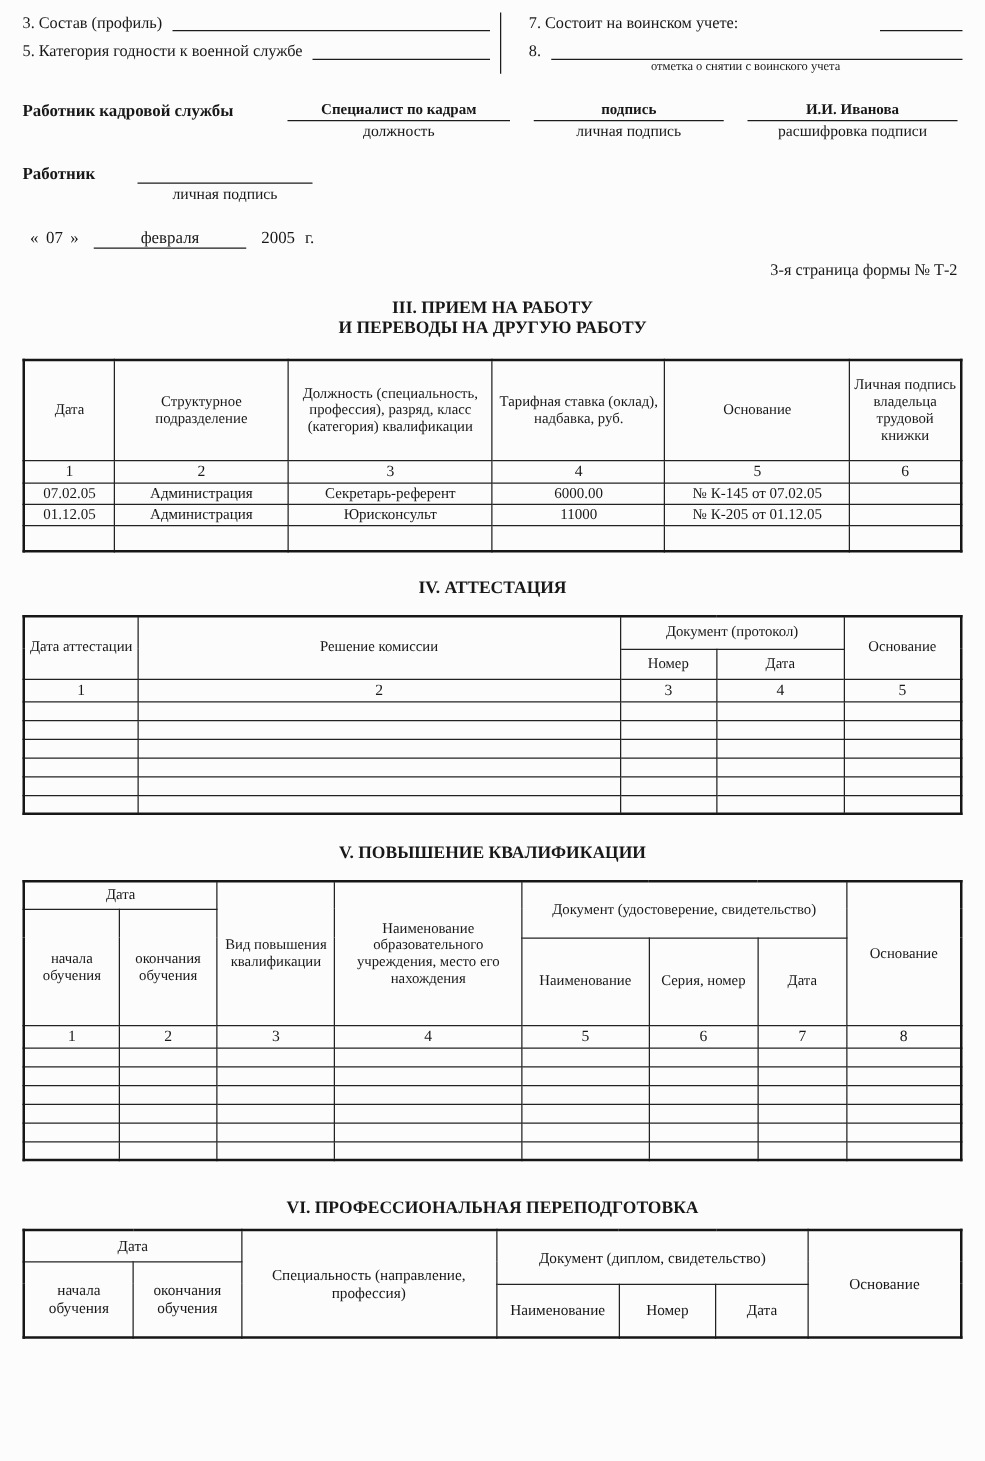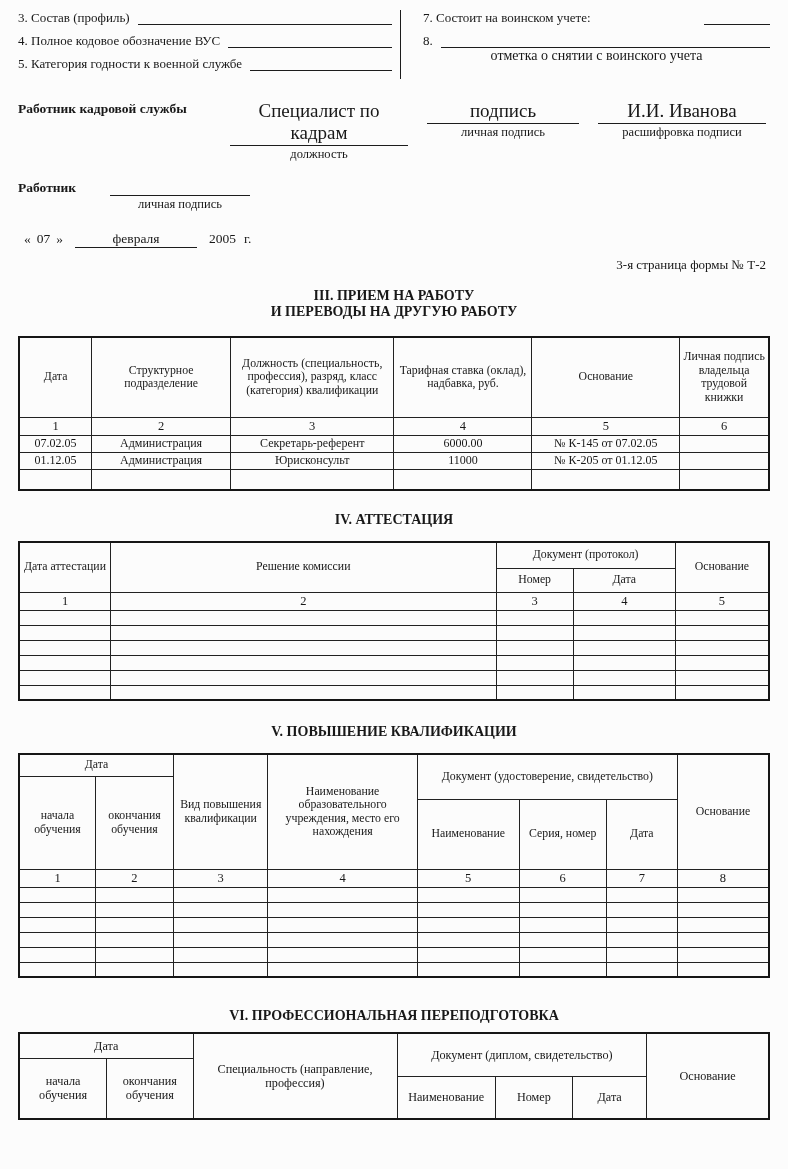--- a/index.html
+++ b/index.html
@@ -14,28 +14,28 @@
     overflow: hidden;
   }
 
   
   .top-grid { display: flex; align-items: stretch; }
   .top-left { width: 382px; box-sizing: border-box; padding-right: 8px; text-align: right; }
   .top-right { flex: 1; border-left: 1.6px solid #1c1c1c; box-sizing: border-box; padding-left: 22px; }
   .fline { display: flex; align-items: baseline; font-size: 13px; margin-bottom: 8px; line-height: 15px; }
   .fill-line { flex: 1; border-bottom: 1.6px solid #1c1c1c; align-self: flex-end; height: 13px; margin-left: 8px; }
   .short-line { width: 66px; border-bottom: 1.6px solid #1c1c1c; align-self: flex-end; height: 13px; margin-left: auto; }
-  .caption-center { font-size: 14px; text-align: center; margin-top: 0px; }
+  .caption-center { font-size: 10px; text-align: center; margin-top: 0px; }
 
   
   .sig-row { display: flex; align-items: flex-start; margin-top: 21px; }
   .sig-label { font-weight: bold; font-size: 13.5px; width: 212px; flex: none; padding-top: 1px; }
   .sig-field { display: flex; flex-direction: column; text-align: center; margin-right: 19px; }
   .sig-field:last-child { margin-right: 0; }
-  .sig-value { border-bottom: 1.6px solid #1c1c1c; font-size: 19px; padding: 0 4px 1px 4px; min-height: 15px; }
+  .sig-value { border-bottom: 1.6px solid #1c1c1c; font-size: 12px; padding: 0 4px 1px 4px; min-height: 15px; font-weight: bold; }
   .sig-caption { font-size: 12.5px; padding-top: 1px; }
   .w178 { width: 178px; } .w152 { width: 152px; } .w168 { width: 168px; } .w140 { width: 140px; }
   .emp-row { margin-top: 17px; }
   .emp-row .sig-label { width: 92px; }
 
   .date-row { display: flex; align-items: baseline; font-size: 13.5px; margin-top: 19px; }
   .date-row .q { margin: 0 6px; }
   .date-month { display: inline-block; width: 122px; border-bottom: 1.6px solid #1c1c1c; text-align: center; margin: 0 6px; }
   .date-year { margin: 0 8px 0 6px; }
   .page-note { text-align: right; font-size: 13px; margin-top: 9px; padding-right: 4px; }
@@ -86,24 +86,20 @@
 
 <div class="page">
 
   <div class="top-grid">
     <div class="top-left">
       <div class="fline">
         <span>3. Состав (профиль)</span>
         <span class="fill-line"></span>
       </div>
       <div class="fline">
-        <span>4. Полное кодовое обозначение ВУС</span>
-        <span class="fill-line"></span>
-      </div>
-      <div class="fline">
         <span>5. Категория годности к военной службе</span>
         <span class="fill-line"></span>
       </div>
     </div>
     <div class="top-right">
       <div class="fline">
         <span>7. Состоит на воинском учете:</span>
         <span class="short-line"></span>
       </div>
       <div class="fline" style="margin-bottom:0;">

